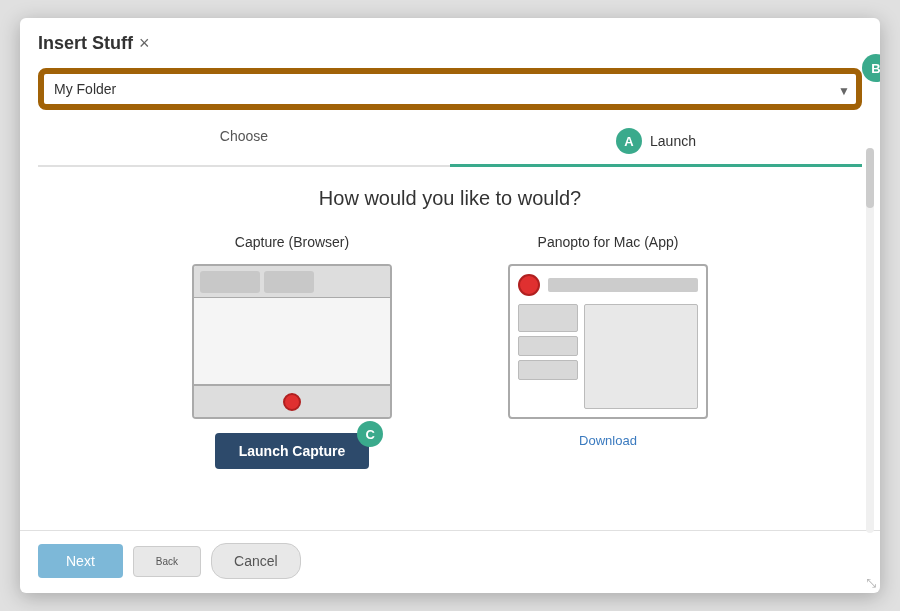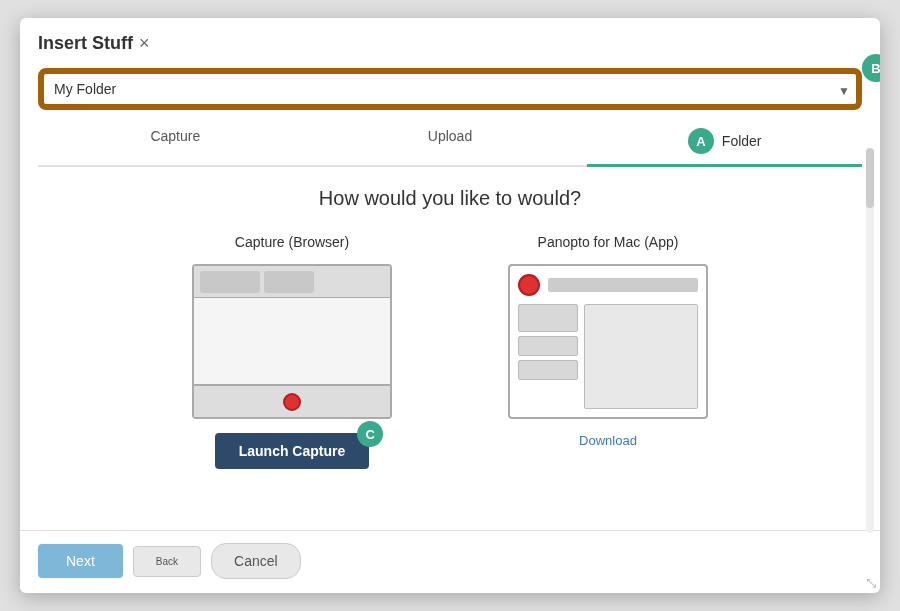--- a/index.html
+++ b/index.html
@@ -421,29 +421,26 @@
   <div class="folder-row-wrapper" style="position:relative; padding: 4px 18px 8px 18px;">
     <select class="folder-select">
       <option>My Folder</option>
     </select>
     <span class="select-arrow">▼</span>
     <div class="badge-b">B</div>
   </div>
 
   <div class="tabs">
     <div class="tab">
-      <span>Capture</span>
-    </div>
-    <div class="tab">
-      <span>Upload</span>
+      <span>Choose</span>
     </div>
     <div class="tab active">
       <div class="tab-record-wrapper">
         <div class="badge-a">A</div>
-        <span>Folder</span>
+        <span>Launch</span>
       </div>
     </div>
   </div>
 
   <div class="modal-content">
     <div class="record-question">How would you like to would?</div>
 
     <div class="options-row">
 
       <div class="option-col">

